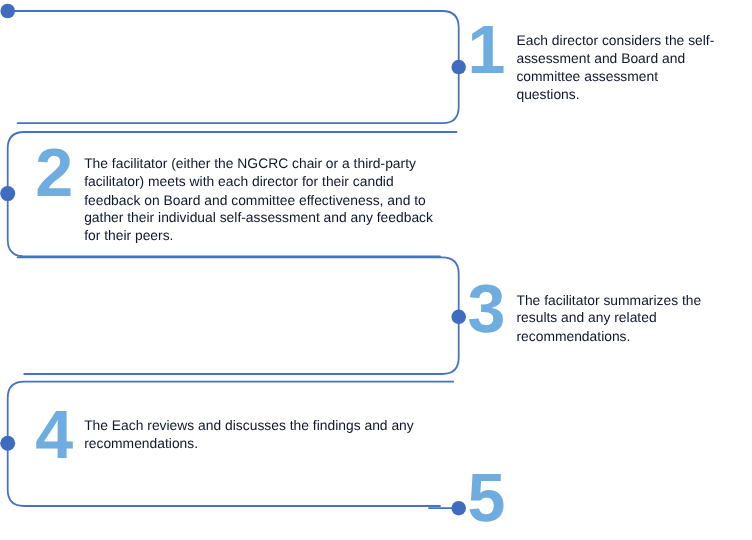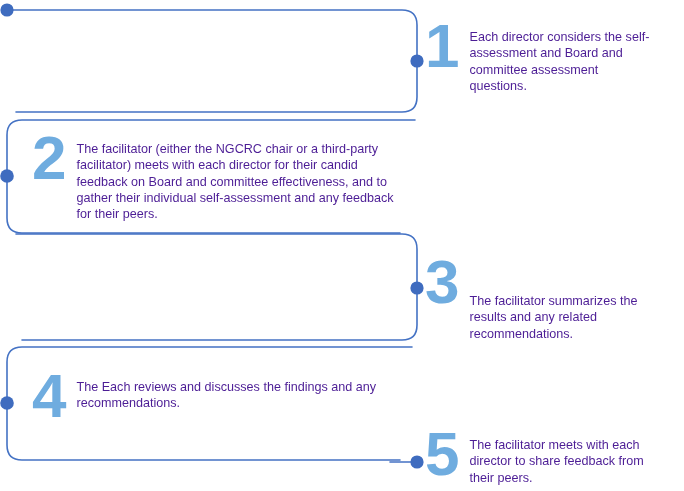--- a/index.html
+++ b/index.html
@@ -43,38 +43,38 @@
     color: #6FACDF;
     letter-spacing: -1px;
     flex: 0 0 auto;
     margin-top: -6px;
   }
 
   .step-text {
     font-family: "Liberation Sans", sans-serif;
     font-size: 12.6px;
     line-height: 1.30;
-    color: #4c1d95;
+    color: #0f172a;
     padding-left: 11px;
     padding-top: 3px;
   }
 
   
 
   
   #step-1 { left: 425px; top: 26px; width: 255px; }
   #step-1 .step-text { width: 196px; }
 
   
   #step-2 { left: 32px; top: 138px; width: 400px; }
   #step-2 .step-text { width: 340px; }
 
   
   #step-3 { left: 425px; top: 262px; width: 255px; }
-  #step-3 .step-text { width: 187px; margin-top: 28px; }
+  #step-3 .step-text { width: 187px; }
 
   
   #step-4 { left: 32px; top: 376px; width: 400px; }
   #step-4 .step-text { width: 320px; }
 
   
   #step-5 { left: 425px; top: 434px; width: 255px; }
   #step-5 .step-text { width: 190px; }
 </style>
 </head>
@@ -117,16 +117,15 @@
     <span class="step-text">The facilitator summarizes the results and any related recommendations.</span>
   </div>
 
   <div class="step" id="step-4">
     <span class="step-number">4</span>
     <span class="step-text">The Each reviews and discusses the findings and any recommendations.</span>
   </div>
 
   <div class="step" id="step-5">
     <span class="step-number">5</span>
-    <span class="step-text">The facilitator meets with each director to share feedback from their peers.</span>
   </div>
 
 </div>
 
 </body></html>

